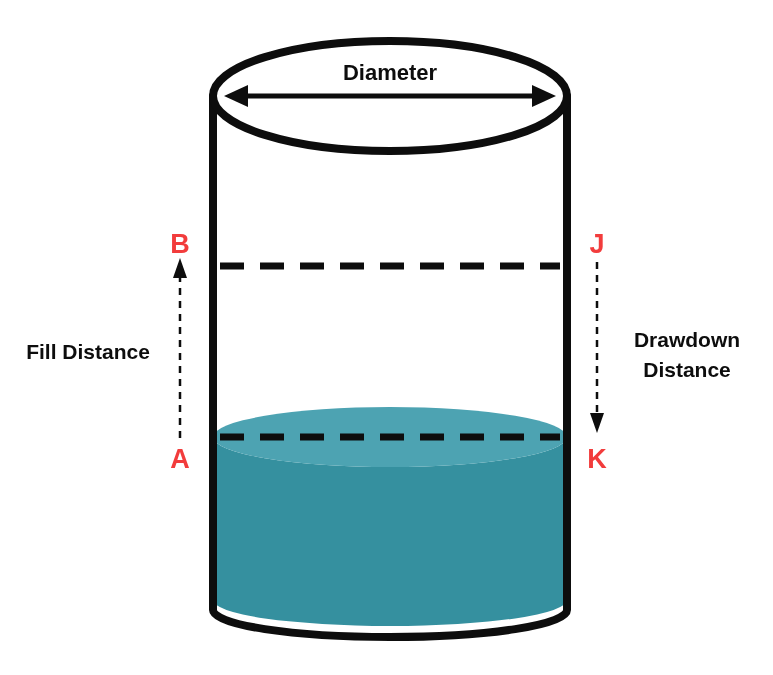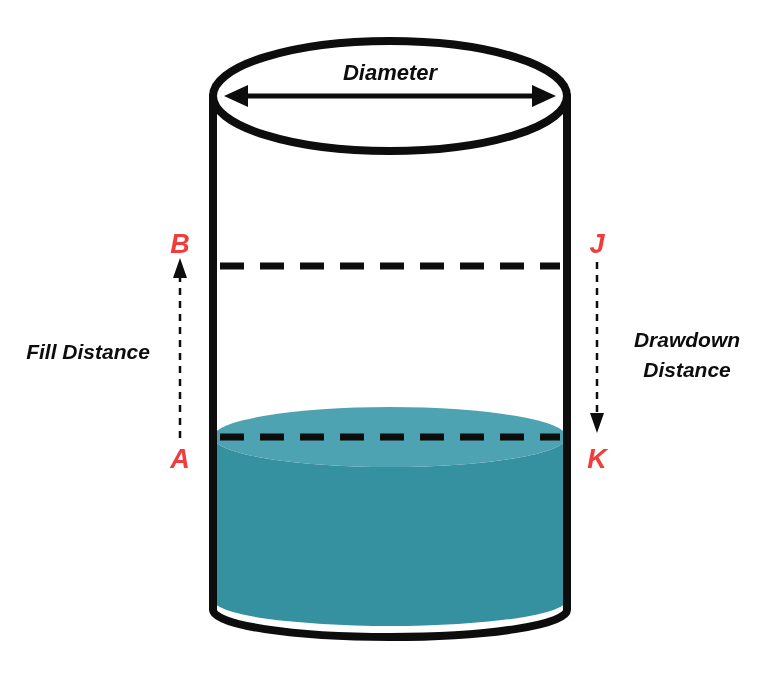--- a/index.html
+++ b/index.html
@@ -8,21 +8,20 @@
     background: #ffffff;
     width: 773px;
     height: 675px;
     overflow: hidden;
     font-family: "Liberation Sans", sans-serif;
   }
   .stage {
     position: relative;
     width: 773px;
     height: 675px;
-    font-style: italic;
   }
   svg { display: block; }
   .diagram-text {
     font-family: "Liberation Sans", sans-serif;
     font-weight: 700;
   }
 </style>
 </head>
 <body>
 

